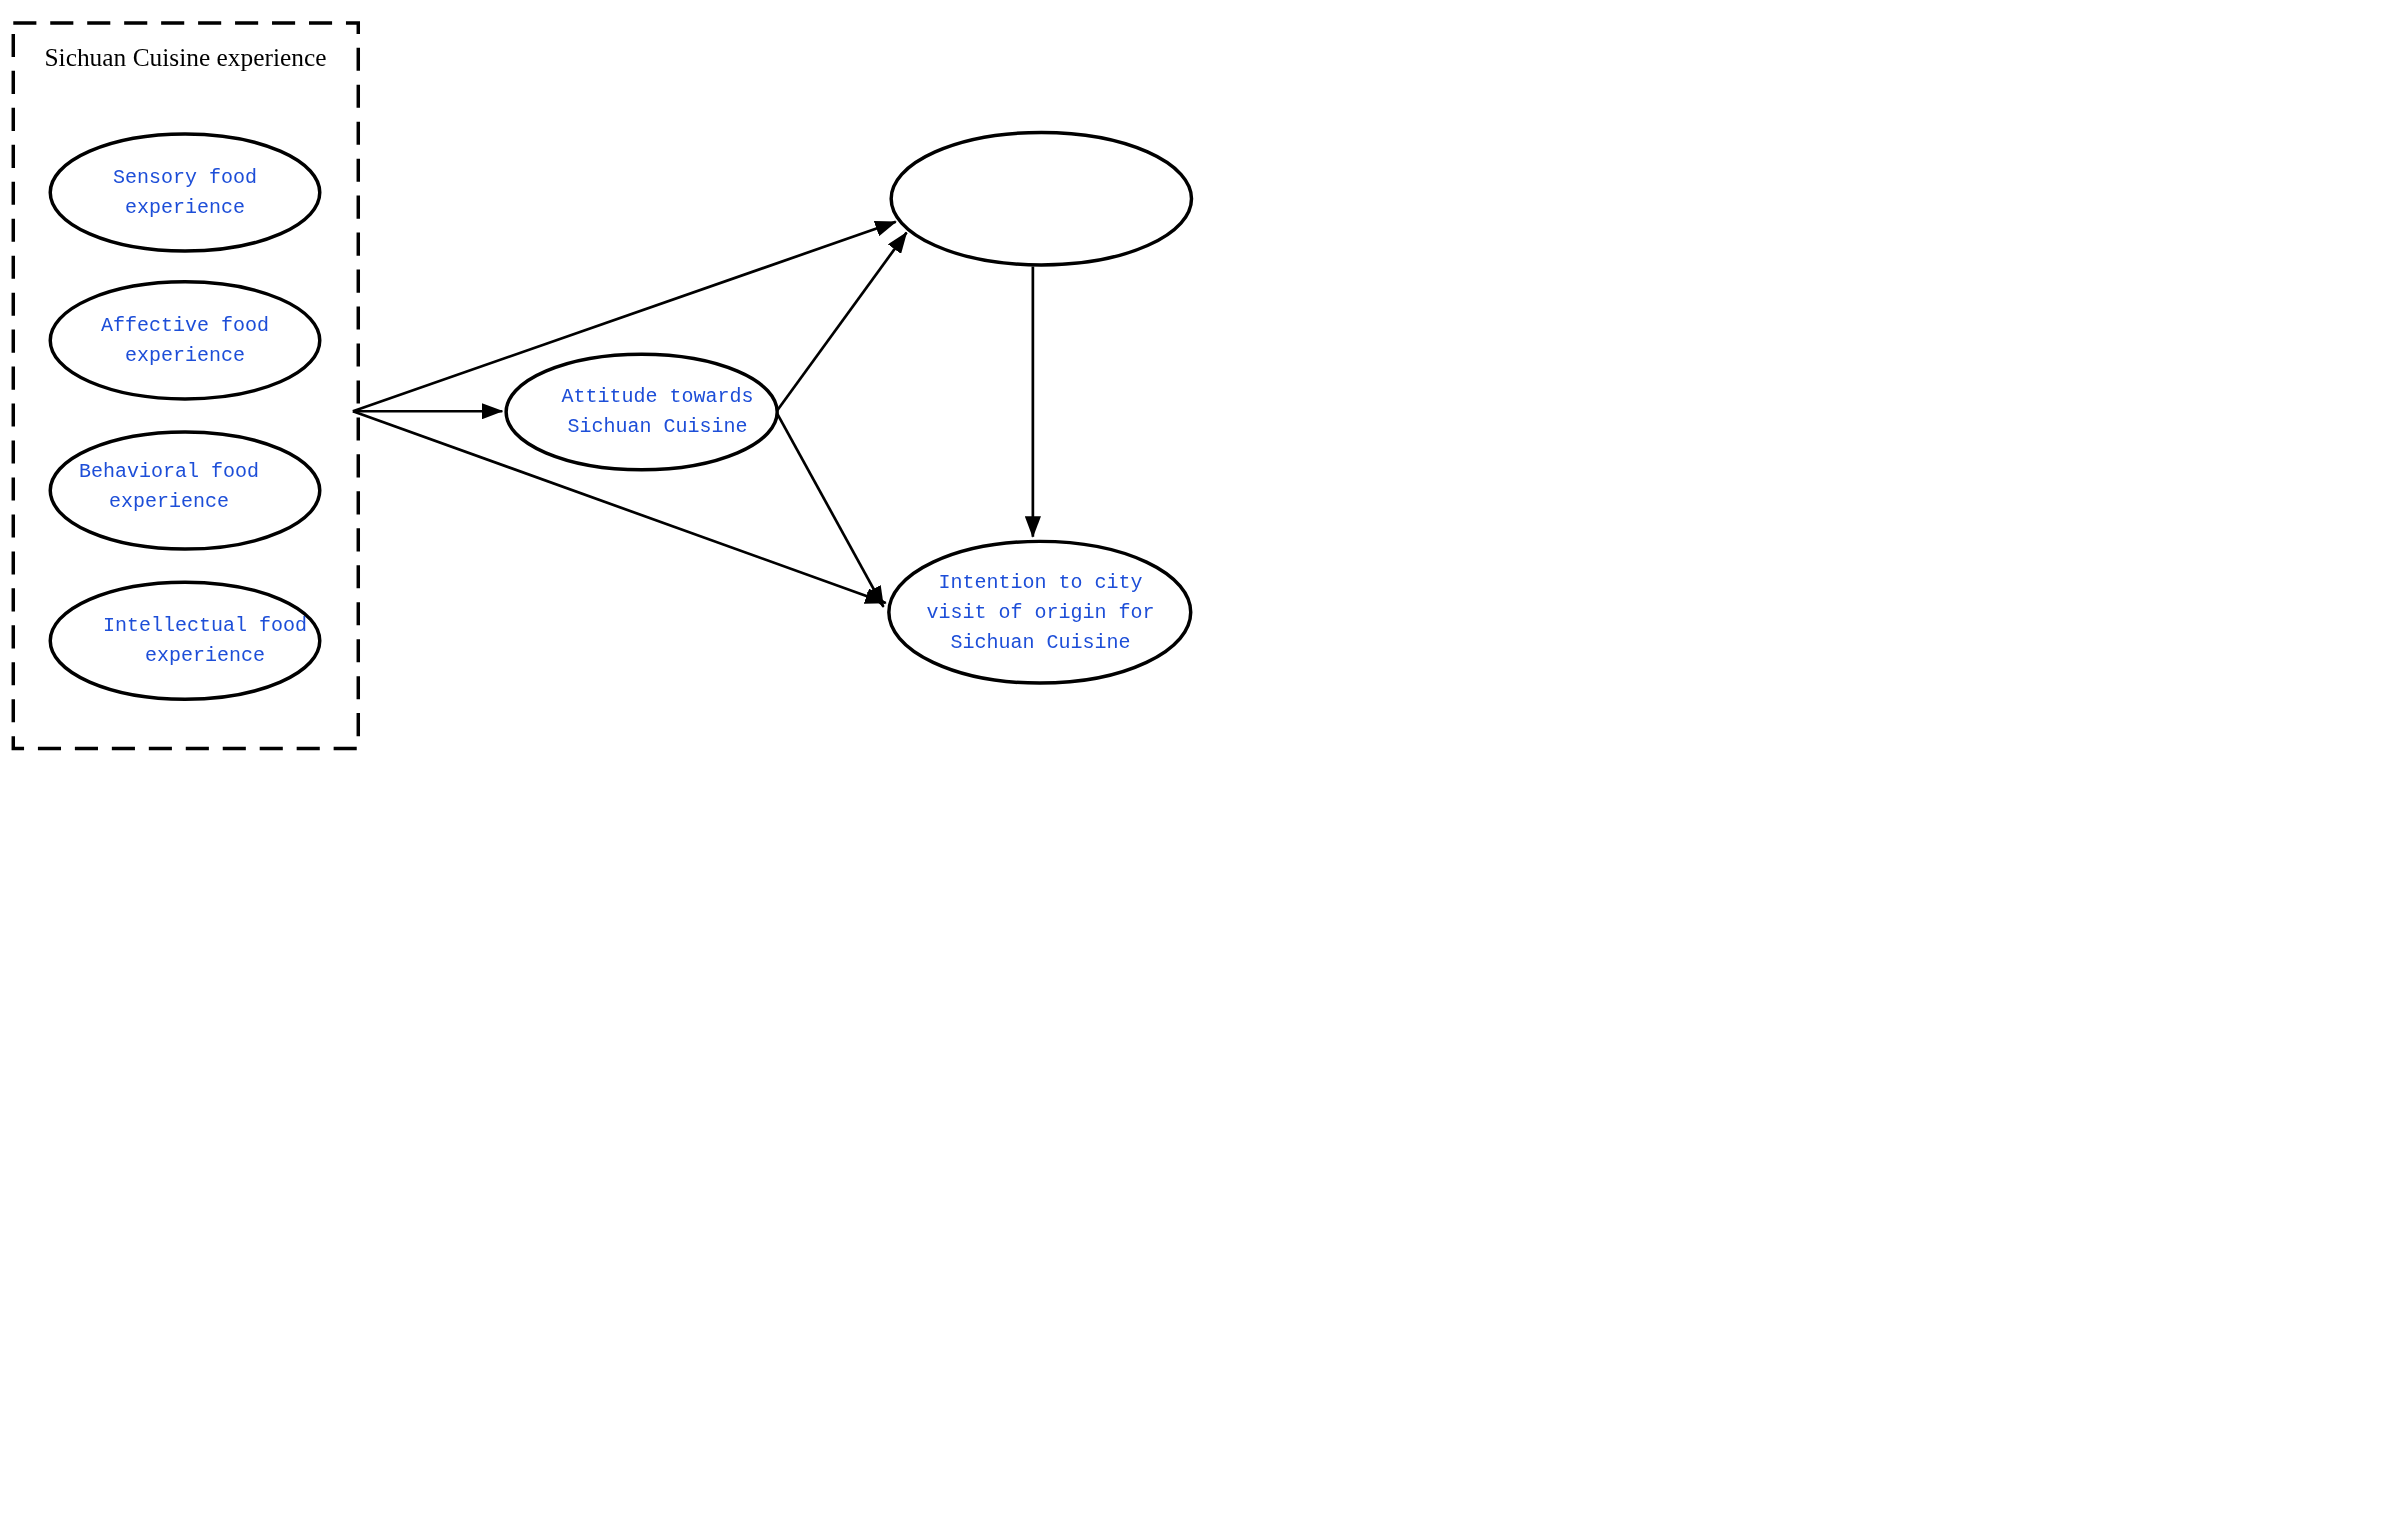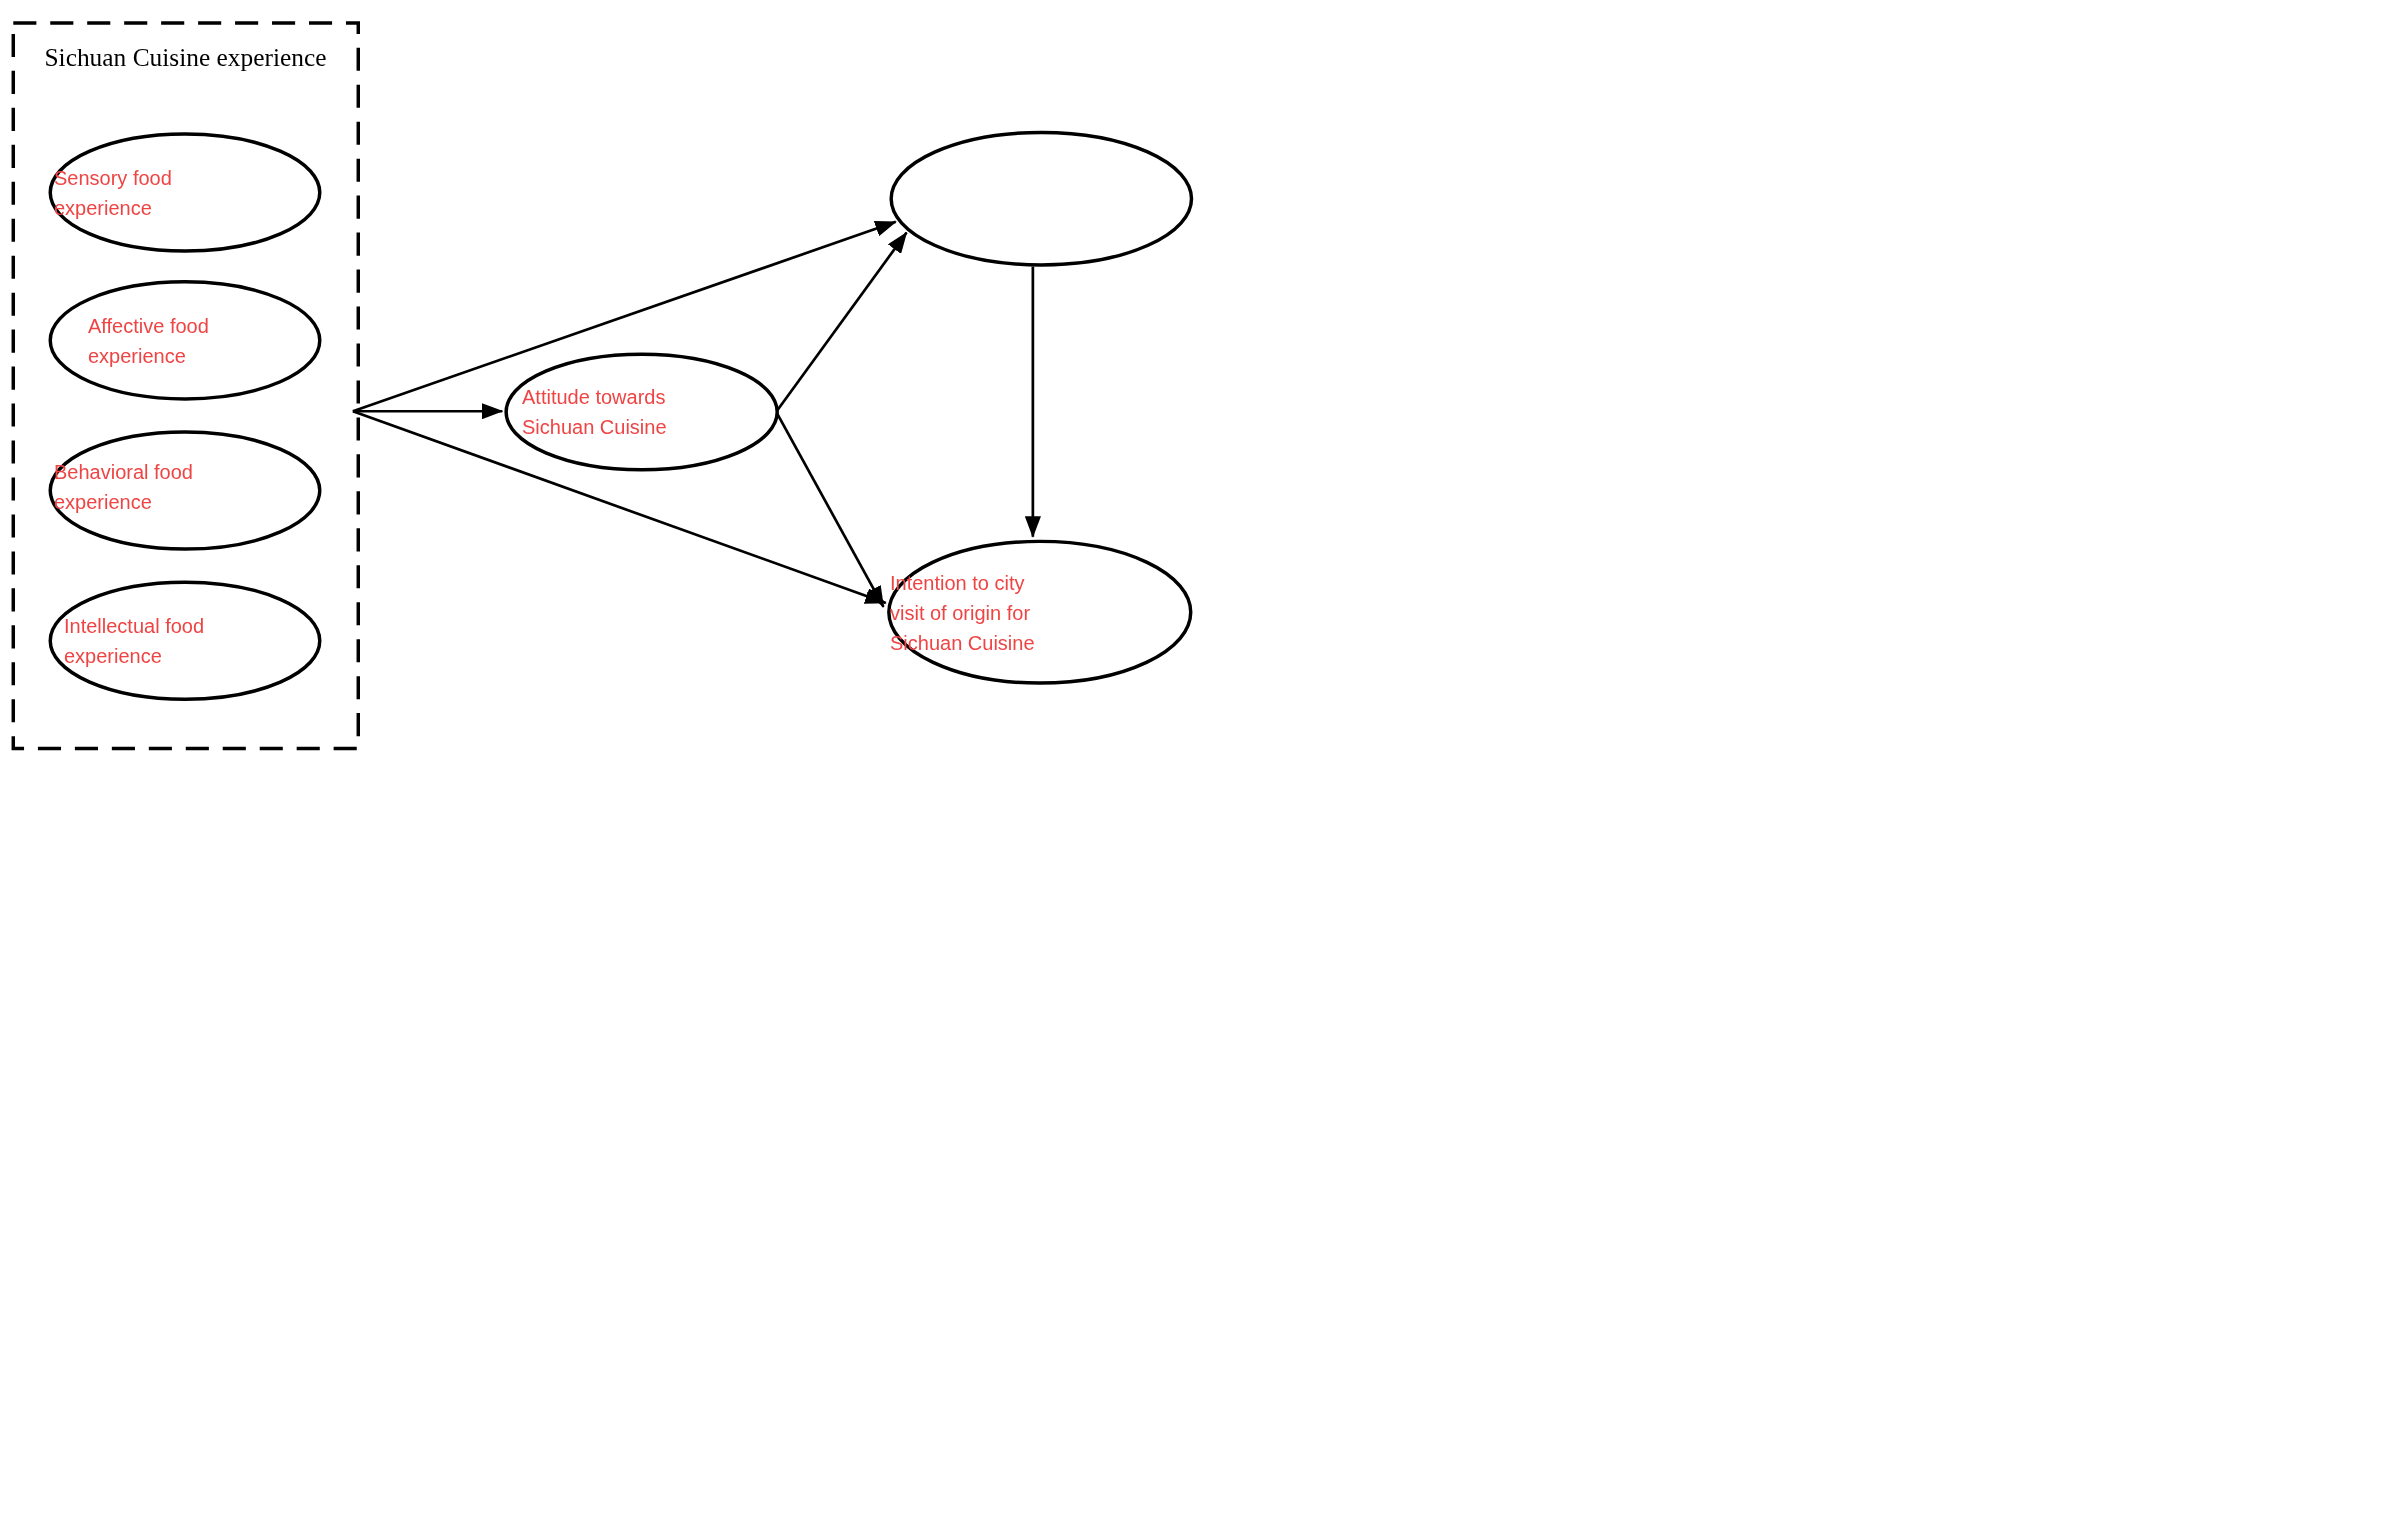--- a/index.html
+++ b/index.html
@@ -29,25 +29,25 @@
     width: 345px;
     text-align: center;
     font-family: Liberation Serif, serif;
     font-size: 25.4px;
     color: #000000;
     white-space: nowrap;
   }
   .node-label {
     position: absolute;
     transform: translateY(-50%);
-    text-align: left;
-    font-family: Liberation Sans, sans-serif;
+    text-align: center;
+    font-family: Liberation Mono, monospace;
     font-size: 20px;
     line-height: 30px;
-    color: #ef4444;
+    color: #1d4ed8;
     white-space: nowrap;
   }
 </style>
 </head>
 <body>
 
 <div id="stage">
 
   <svg id="diagram-svg" viewBox="0 0 1550 996" xmlns="http://www.w3.org/2000/svg">
     <defs>
@@ -78,21 +78,21 @@
     </g>
   </svg>
 
   <div class="group-title">Sichuan Cuisine experience</div>
 
   <div class="node-label" style="left:54px; top:193px; width:262px;">
     <div>Sensory food</div>
     <div>experience</div>
   </div>
 
-  <div class="node-label" style="left:70px; top:341px; width:262px;padding-left:18px;">
+  <div class="node-label" style="left:54px; top:341px; width:262px;">
     <div>Affective food</div>
     <div>experience</div>
   </div>
 
   <div class="node-label" style="left:54px; top:487px; width:230px;">
     <div>Behavioral food</div>
     <div>experience</div>
   </div>
 
   <div class="node-label" style="left:64px; top:641px; width:282px;">

